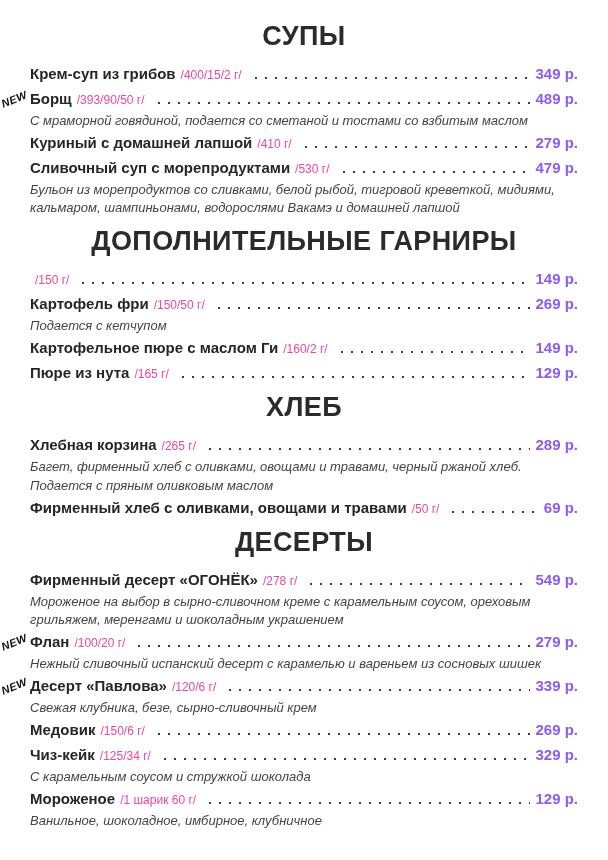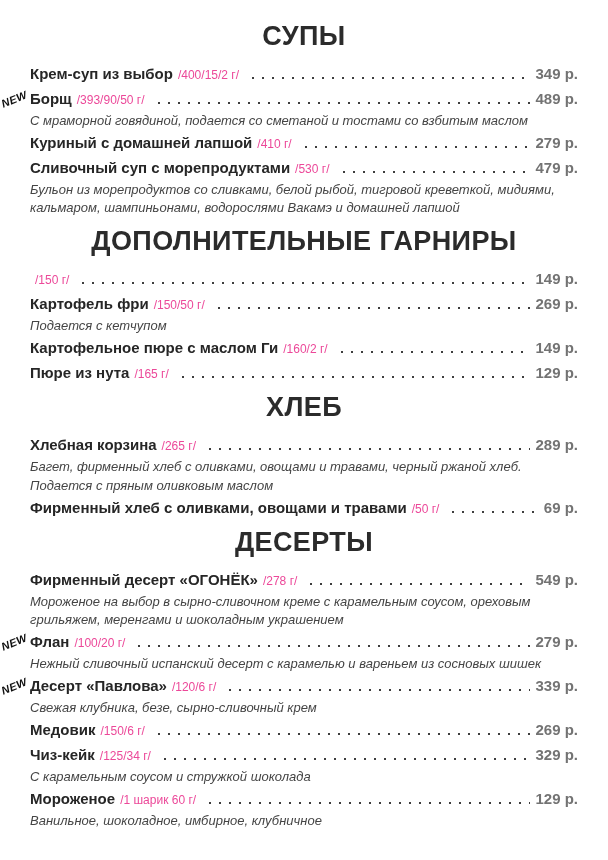--- a/index.html
+++ b/index.html
@@ -59,21 +59,21 @@
     margin: 0 5px 0 7px;
     background-image: radial-gradient(circle, #3d3d3d 1.15px, transparent 1.45px);
     background-size: 10px 10px;
     background-repeat: repeat-x;
     background-position: left 2px bottom 1px;
   }
   .item-price {
     font-weight: bold;
     font-size: 15px;
     white-space: nowrap;
-    color: #737373;
+    color: #8b5cf6;
   }
   .item-desc {
     font-style: italic;
     font-size: 13px;
     line-height: 18px;
     color: #444444;
     margin: -3px 0 4px 0;
   }
   .new-badge {
     position: absolute;
@@ -86,21 +86,21 @@
     letter-spacing: 0.3px;
     color: #111111;
   }
 </style>
 </head>
 <body>
 
 <div class="menu-page">
     <div class="section-title">СУПЫ</div>
     <div class="item-row">
-      <span class="item-name">Крем-суп из выбор</span>
+      <span class="item-name">Крем-суп из грибов</span>
       <span class="item-weight">/400/15/2 г/</span>
       <span class="leader"></span>
       <span class="item-price">349 р.</span>
     </div>
     <div class="item-row">
       <span class="new-badge">NEW</span>
       <span class="item-name">Борщ</span>
       <span class="item-weight">/393/90/50 г/</span>
       <span class="leader"></span>
       <span class="item-price">489 р.</span>

